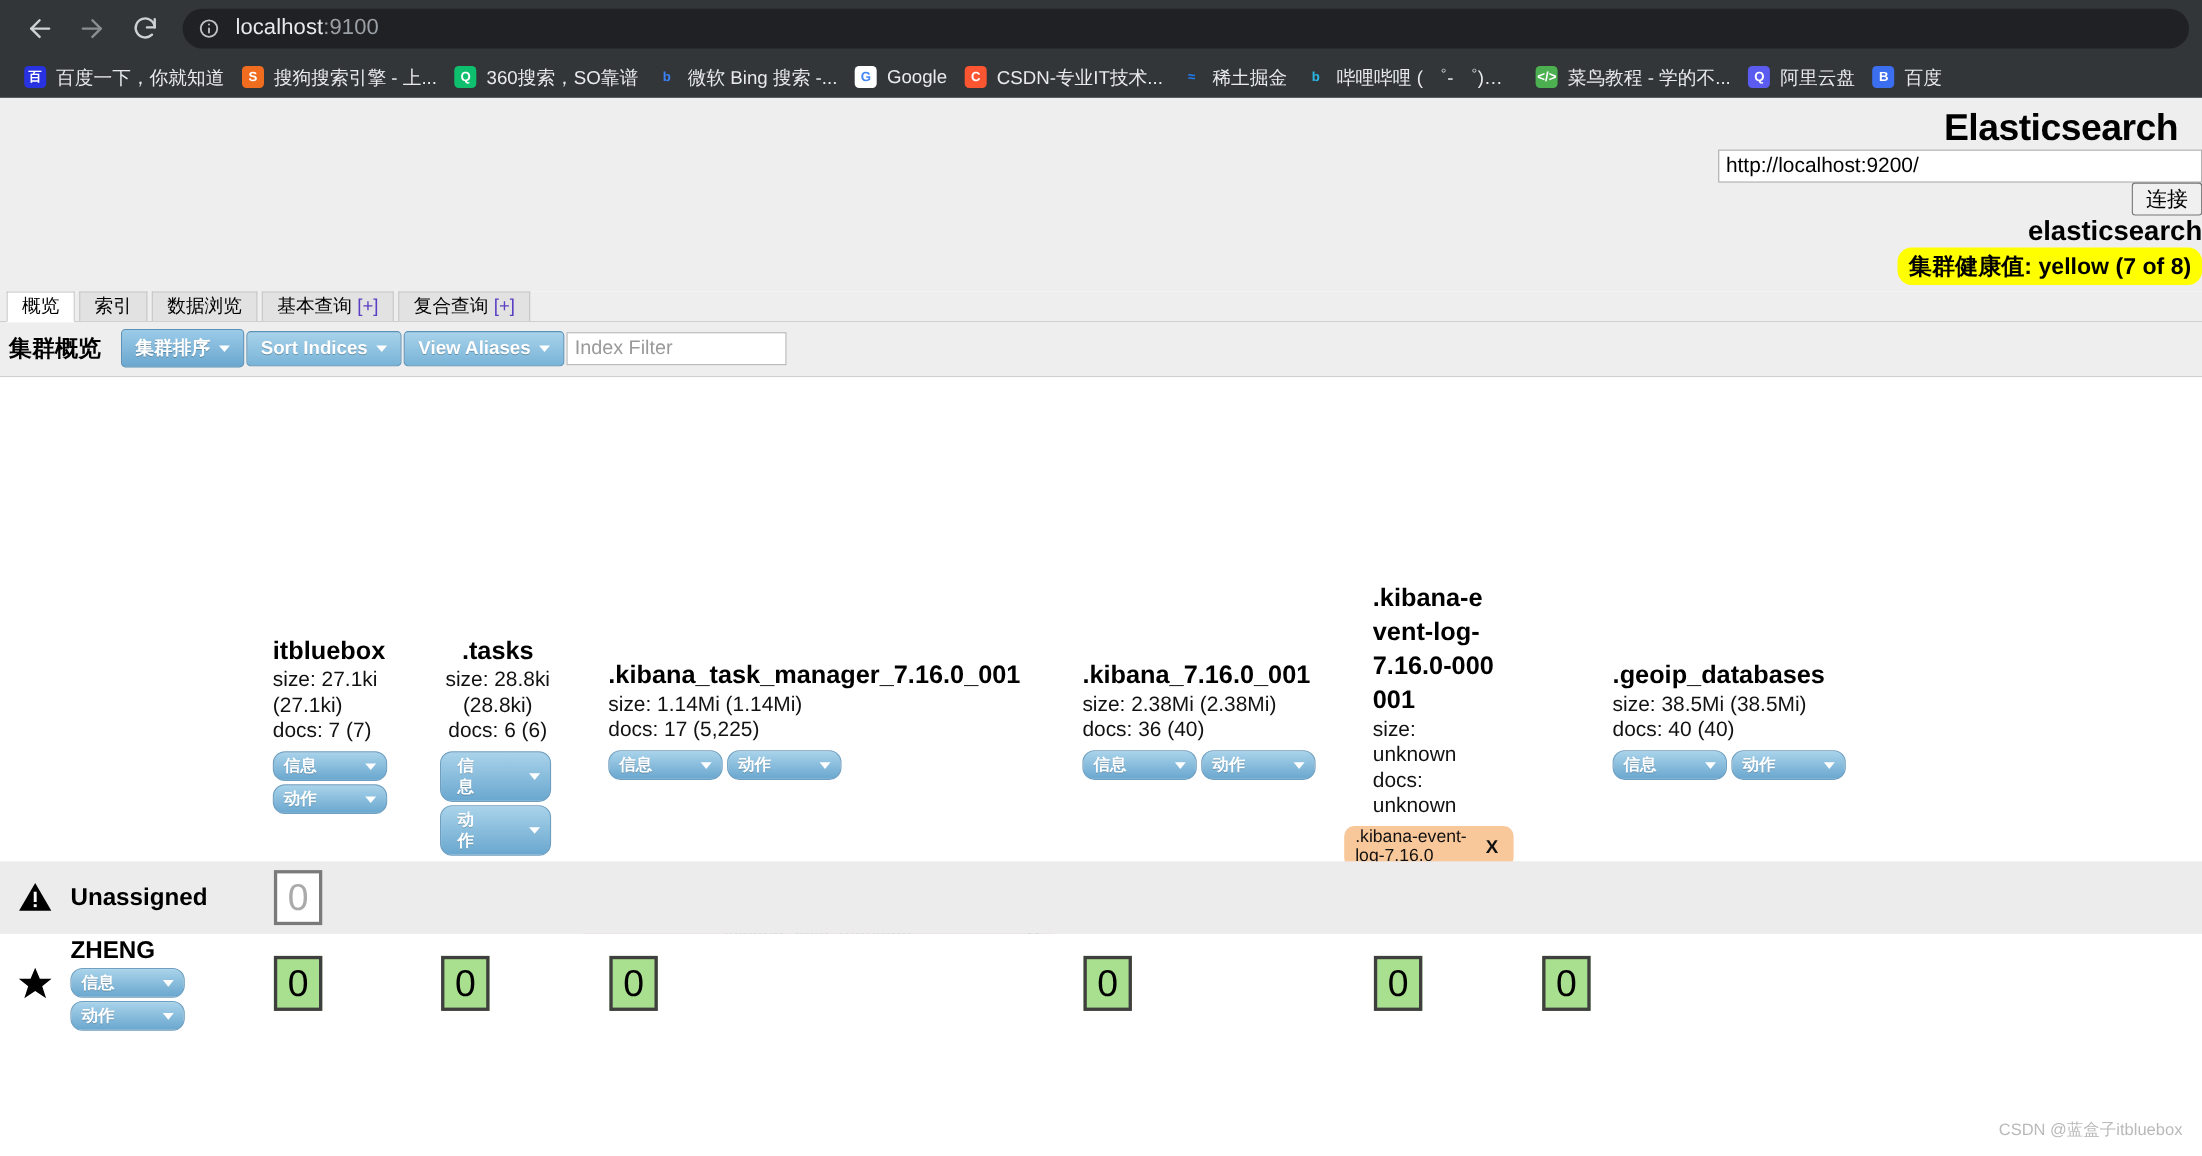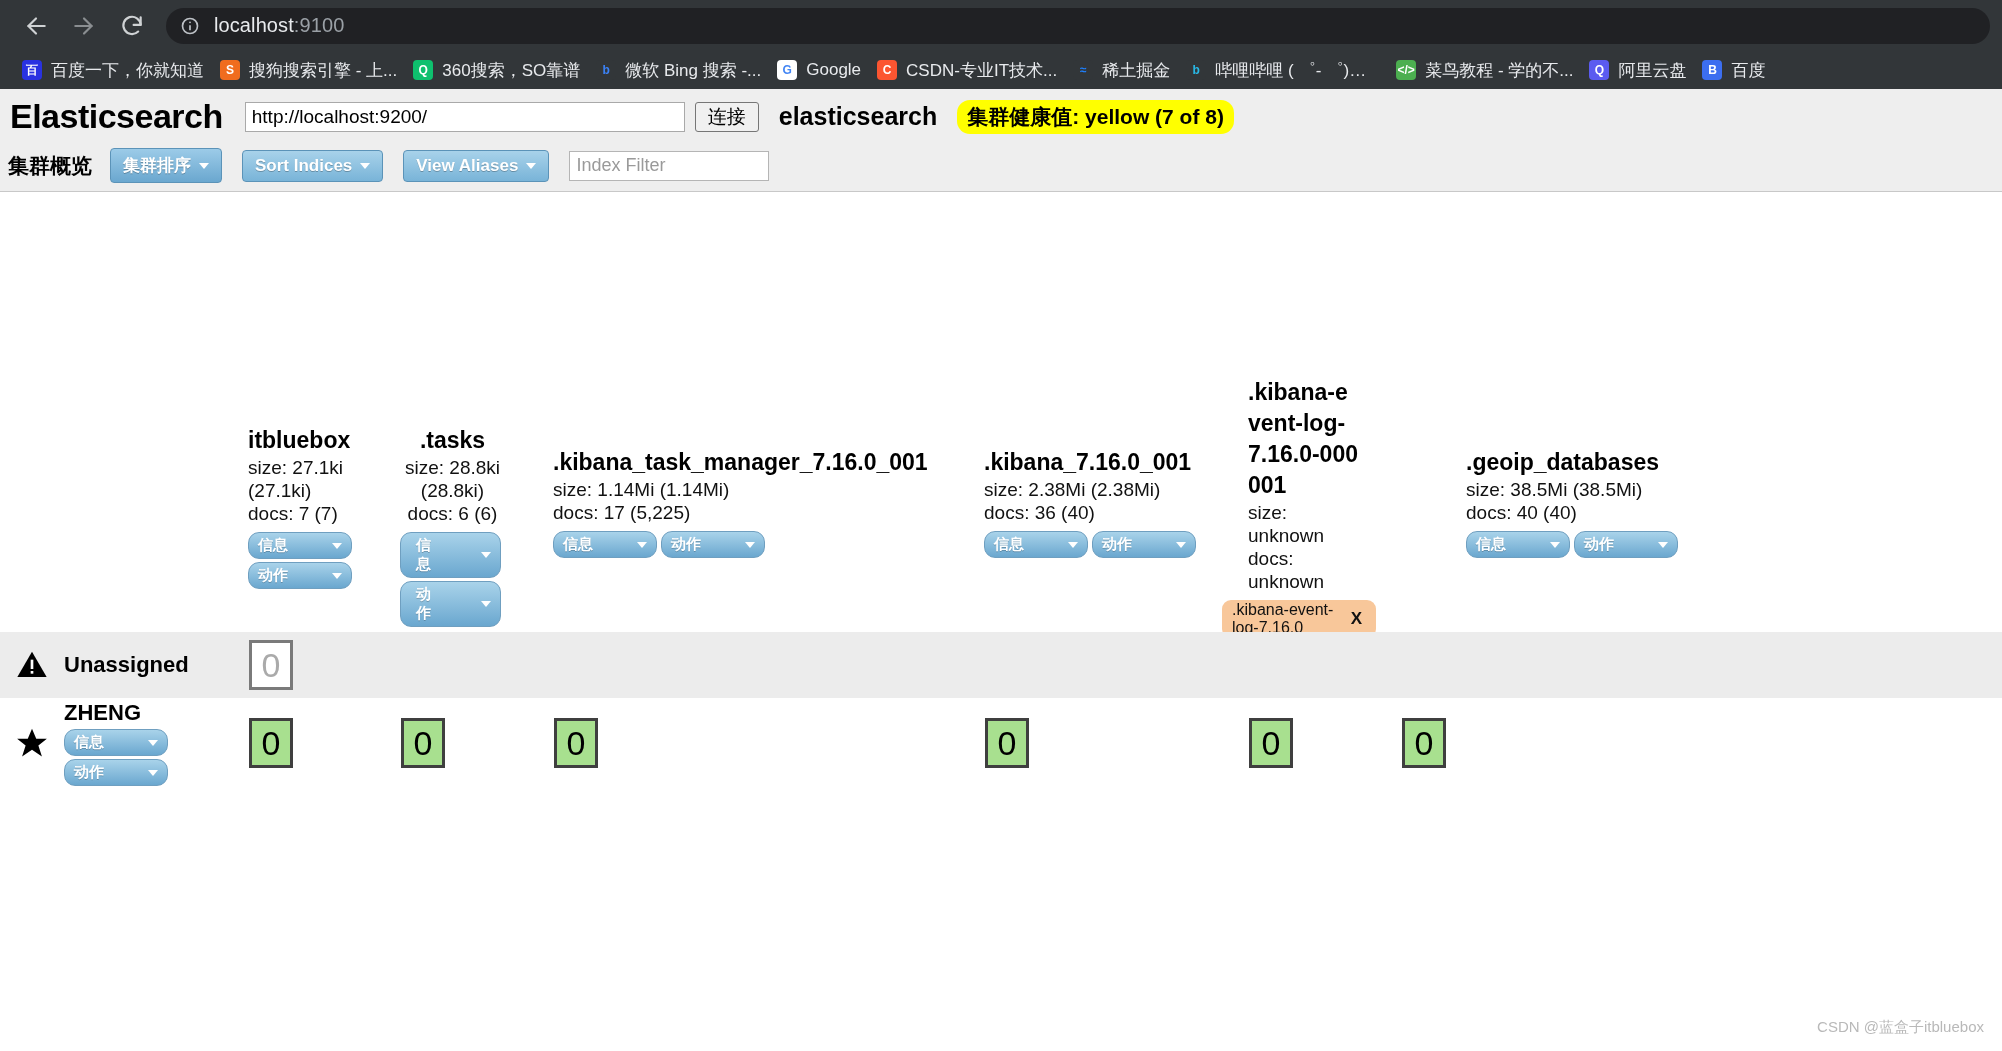--- a/index.html
+++ b/index.html
@@ -47,22 +47,23 @@
     font-size:12px; font-weight:bold; color:#fff; overflow:hidden;
   }
   .bmk .lbl {
     font-size:17px; color:#e8eaed; white-space:nowrap; overflow:hidden;
     text-overflow:ellipsis;
   }
 
   
   .app { background:#fff; }
   .app-head {
-    display:flex; align-items:center; padding:8px 0 6px 10px; background:#eee;
+    display:flex; align-items:flex-end; padding:8px 0 6px 10px; background:#eee;
     border-bottom:none;
+    flex-direction:column;
   }
   .brand {
     font-size:34px; font-weight:bold; letter-spacing:-0.5px; color:#000;
     margin-right:22px; font-family:"Liberation Sans", sans-serif;
   }
   .host-input {
     width:440px; height:30px; font-size:19px; padding:2px 6px;
     border:1px solid #a9a9a9; background:#fff; color:#000;
     font-family:"Liberation Sans", sans-serif;
   }
@@ -91,21 +92,21 @@
 
   .toolbar {
     display:flex; align-items:center; background:#eee; padding:6px 0 8px 8px;
     border-bottom:1px solid #c8c8c8;
   }
   .toolbar-title { font-size:21px; font-weight:bold; margin-right:18px; color:#000; }
   .btn-blue {
     font-size:17px; font-weight:bold; color:#fff;
     background:linear-gradient(to bottom,#9ccbe8 0%,#6aa7cf 100%);
     border:1px solid #5b93b8; border-radius:4px; padding:5px 12px;
-    margin-right:20px; cursor:pointer; display:flex; align-items:center;
+    margin-right:2px; cursor:pointer; display:flex; align-items:center;
     text-shadow:0 1px 0 rgba(0,0,0,.25);
   }
   .btn-blue.light {
     background:linear-gradient(to bottom,#a8d2ea 0%,#79b4d8 100%);
   }
   .caret {
     display:inline-block; margin-left:8px; width:0; height:0;
     border-left:5px solid transparent; border-right:5px solid transparent;
     border-top:6px solid #fff;
   }
@@ -267,20 +268,27 @@
 <div class="app">
 
   <div class="app-head">
     <div class="brand">Elasticsearch</div>
     <input class="host-input" value="http://localhost:9200/" style="">
     <button class="connect-btn">连接</button>
     <div class="cluster-name">elasticsearch</div>
     <div class="health-badge" id="health-badge" style="background: rgb(255, 255, 0);">集群健康值: yellow (7 of 8)</div>
   </div>
 
+  <div class="tabs" id="tabs-host">
+      <div class="tab active"><span>概览</span></div>
+      <div class="tab"><span>索引</span></div>
+      <div class="tab"><span>数据浏览</span></div>
+      <div class="tab"><span>基本查询</span><span class="plus"> [+]</span></div>
+      <div class="tab"><span>复合查询</span><span class="plus"> [+]</span></div>
+    </div>
 
   <div class="toolbar">
     <div class="toolbar-title">集群概览</div>
     <div class="btn-blue">
       <span>集群排序</span>
       <span class="caret"></span>
     </div>
     <div class="btn-blue light">
       <span>Sort Indices</span>
       <span class="caret"></span>

